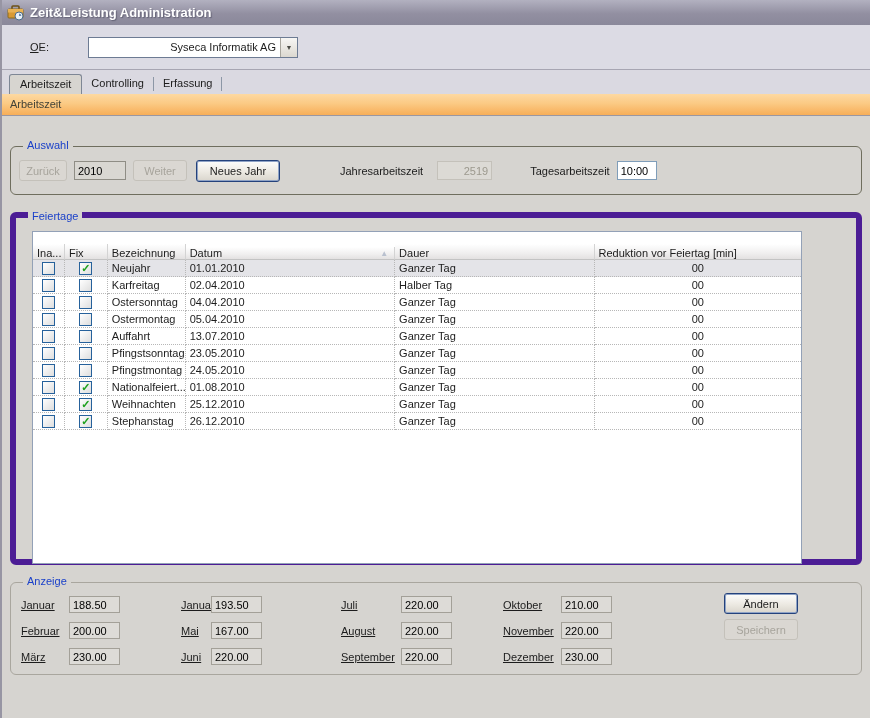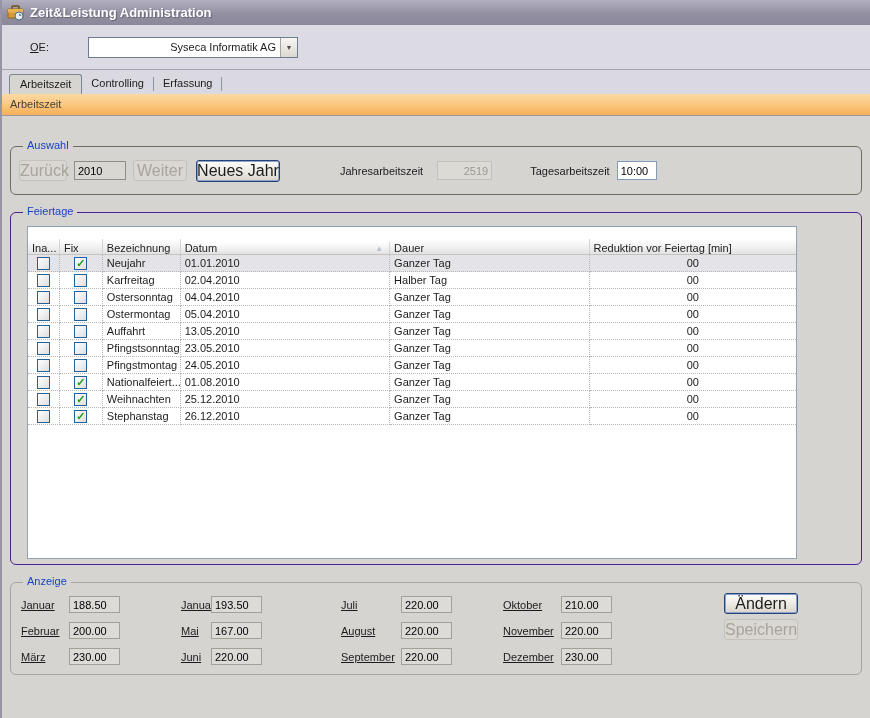--- a/index.html
+++ b/index.html
@@ -33,25 +33,25 @@
   
   .banner { height:22px; background:linear-gradient(180deg,#fdd9a2 0%,#fbca84 45%,#f7ae58 100%);
     border-bottom:1px solid #9a97a1; line-height:21px; padding-left:8px; color:#434337; }
 
   .content { padding:13px 8px; }
 
   
   .gbox { position:relative; border-radius:6px; }
   .gbox > .legend { position:absolute; top:-8px; left:12px; background:#d6d4d0; padding:0 4px; color:#1b41c9; }
   .gbox-auswahl { margin-top:17px; height:49px; border:1px solid #6f6e5e; }
-  .gbox-feiertage { margin-top:17px; height:353px; border:1px solid #4c1d95; }
+  .gbox-feiertage { margin-top:17px; height:353px; border:6px solid #4c1d95; }
   .gbox-anzeige { margin-top:17px; height:93px; border:1px solid #a9a69e; }
 
   
-  .btn { height:21px; font-family:"Liberation Sans",sans-serif; font-size:16px; color:#1c1c1c; cursor:pointer;
+  .btn { height:21px; font-family:"Liberation Sans",sans-serif; font-size:11px; color:#1c1c1c; cursor:pointer;
     background:linear-gradient(180deg,#fdfdfc 0%,#ece9e2 55%,#d9d5cc 100%);
     border:1px solid #8d8b7b; border-radius:3px; }
   .btn-default { border:1px solid #24427c; box-shadow:inset 0 0 0 1px #8fa3c6; }
   .btn-disabled { background:#dad7d2; border:1px solid #c4c1ba; color:#a7a49c; box-shadow:none; cursor:default; }
   .inp { height:19px; font-family:"Liberation Sans",sans-serif; font-size:11px; padding:0 3px;
     border:1px solid #7f9db9; background:#fff; color:#000; }
   .inp-gray { background:#d9d7d2; border:1px solid #8f8d85; }
   .inp-disabled { background:#dcdad5; border:1px solid #c4c1ba; color:#9c998e; text-align:right; }
   .inp-month { background:#dddbd7; border:1px solid #a3a098; }
 
@@ -217,21 +217,21 @@
           <div class="td c-red">00</div>
         </div>
         <div class="t-row">
           <div class="td c-ina cbcell">
               <span class="checkbox"></span>
             </div>
           <div class="td c-fix cbcell">
               <span class="checkbox"></span>
             </div>
           <div class="td c-name">Auffahrt</div>
-          <div class="td c-date">13.05.2010</div>
+          <div class="td c-date">13.07.2010</div>
           <div class="td c-dauer">Ganzer Tag</div>
           <div class="td c-red">00</div>
         </div>
         <div class="t-row">
           <div class="td c-ina cbcell">
               <span class="checkbox"></span>
             </div>
           <div class="td c-fix cbcell">
               <span class="checkbox"></span>
             </div>

